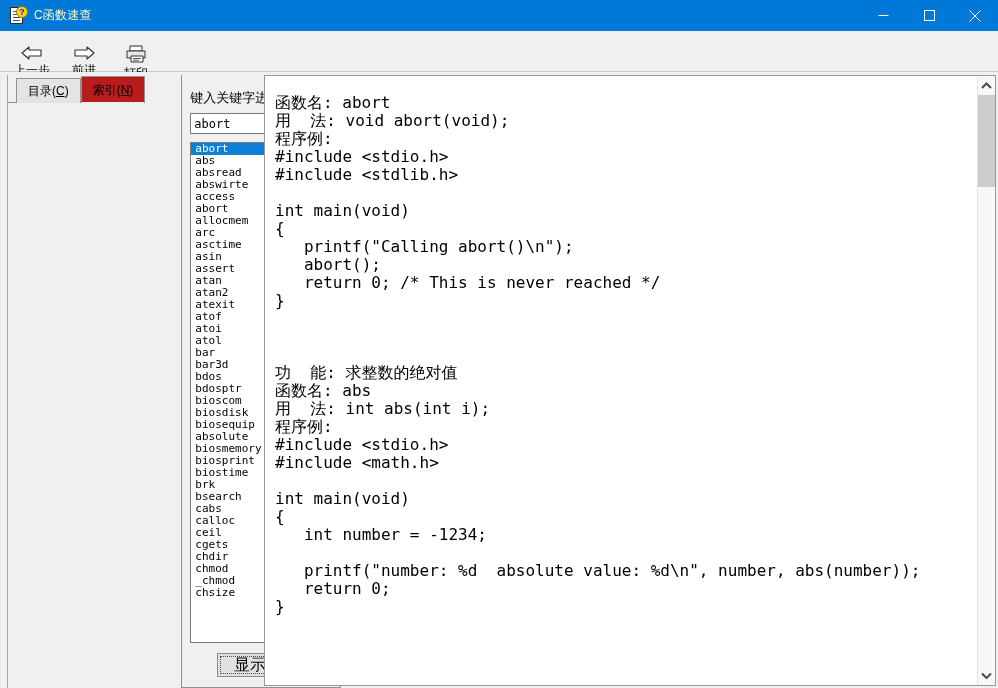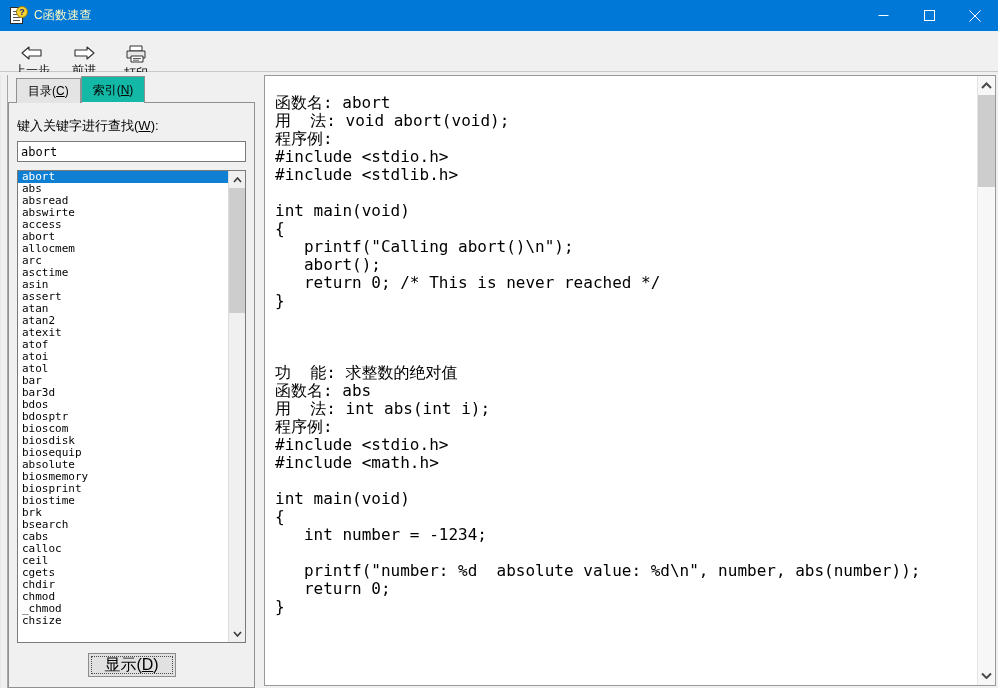--- a/index.html
+++ b/index.html
@@ -137,22 +137,23 @@
     border-right: 1px solid #a8a8a8;
     border-left: 1px solid #e8e8e8;
   }
 
   
   .left-pane {
     width: 247px;
     flex: 0 0 247px;
     background: #f0f0f0;
     display: flex;
-    flex-direction: column;
-    position: relative;
+    flex-direction: row;
+    position: relative;
+    gap: 36px;
   }
 
   .tabstrip {
     height: 28px;
     flex: 0 0 28px;
     display: flex;
     align-items: flex-end;
     padding-left: 8px;
     position: relative;
   }
@@ -171,21 +172,21 @@
     display: flex;
     align-items: center;
     border: 1px solid #919191;
     border-bottom: none;
     background: #e4e4e4;
     position: relative;
     z-index: 1;
     white-space: nowrap;
   }
   .tab.active {
-    background: #14b8a6;
+    background: #b91c1c;
     height: 27px;
     z-index: 3;
   }
   .tab.active::after {
     content: "";
     position: absolute;
     left: 0; right: 0; bottom: -1px;
     height: 2px;
     background: #f0f0f0;
   }

